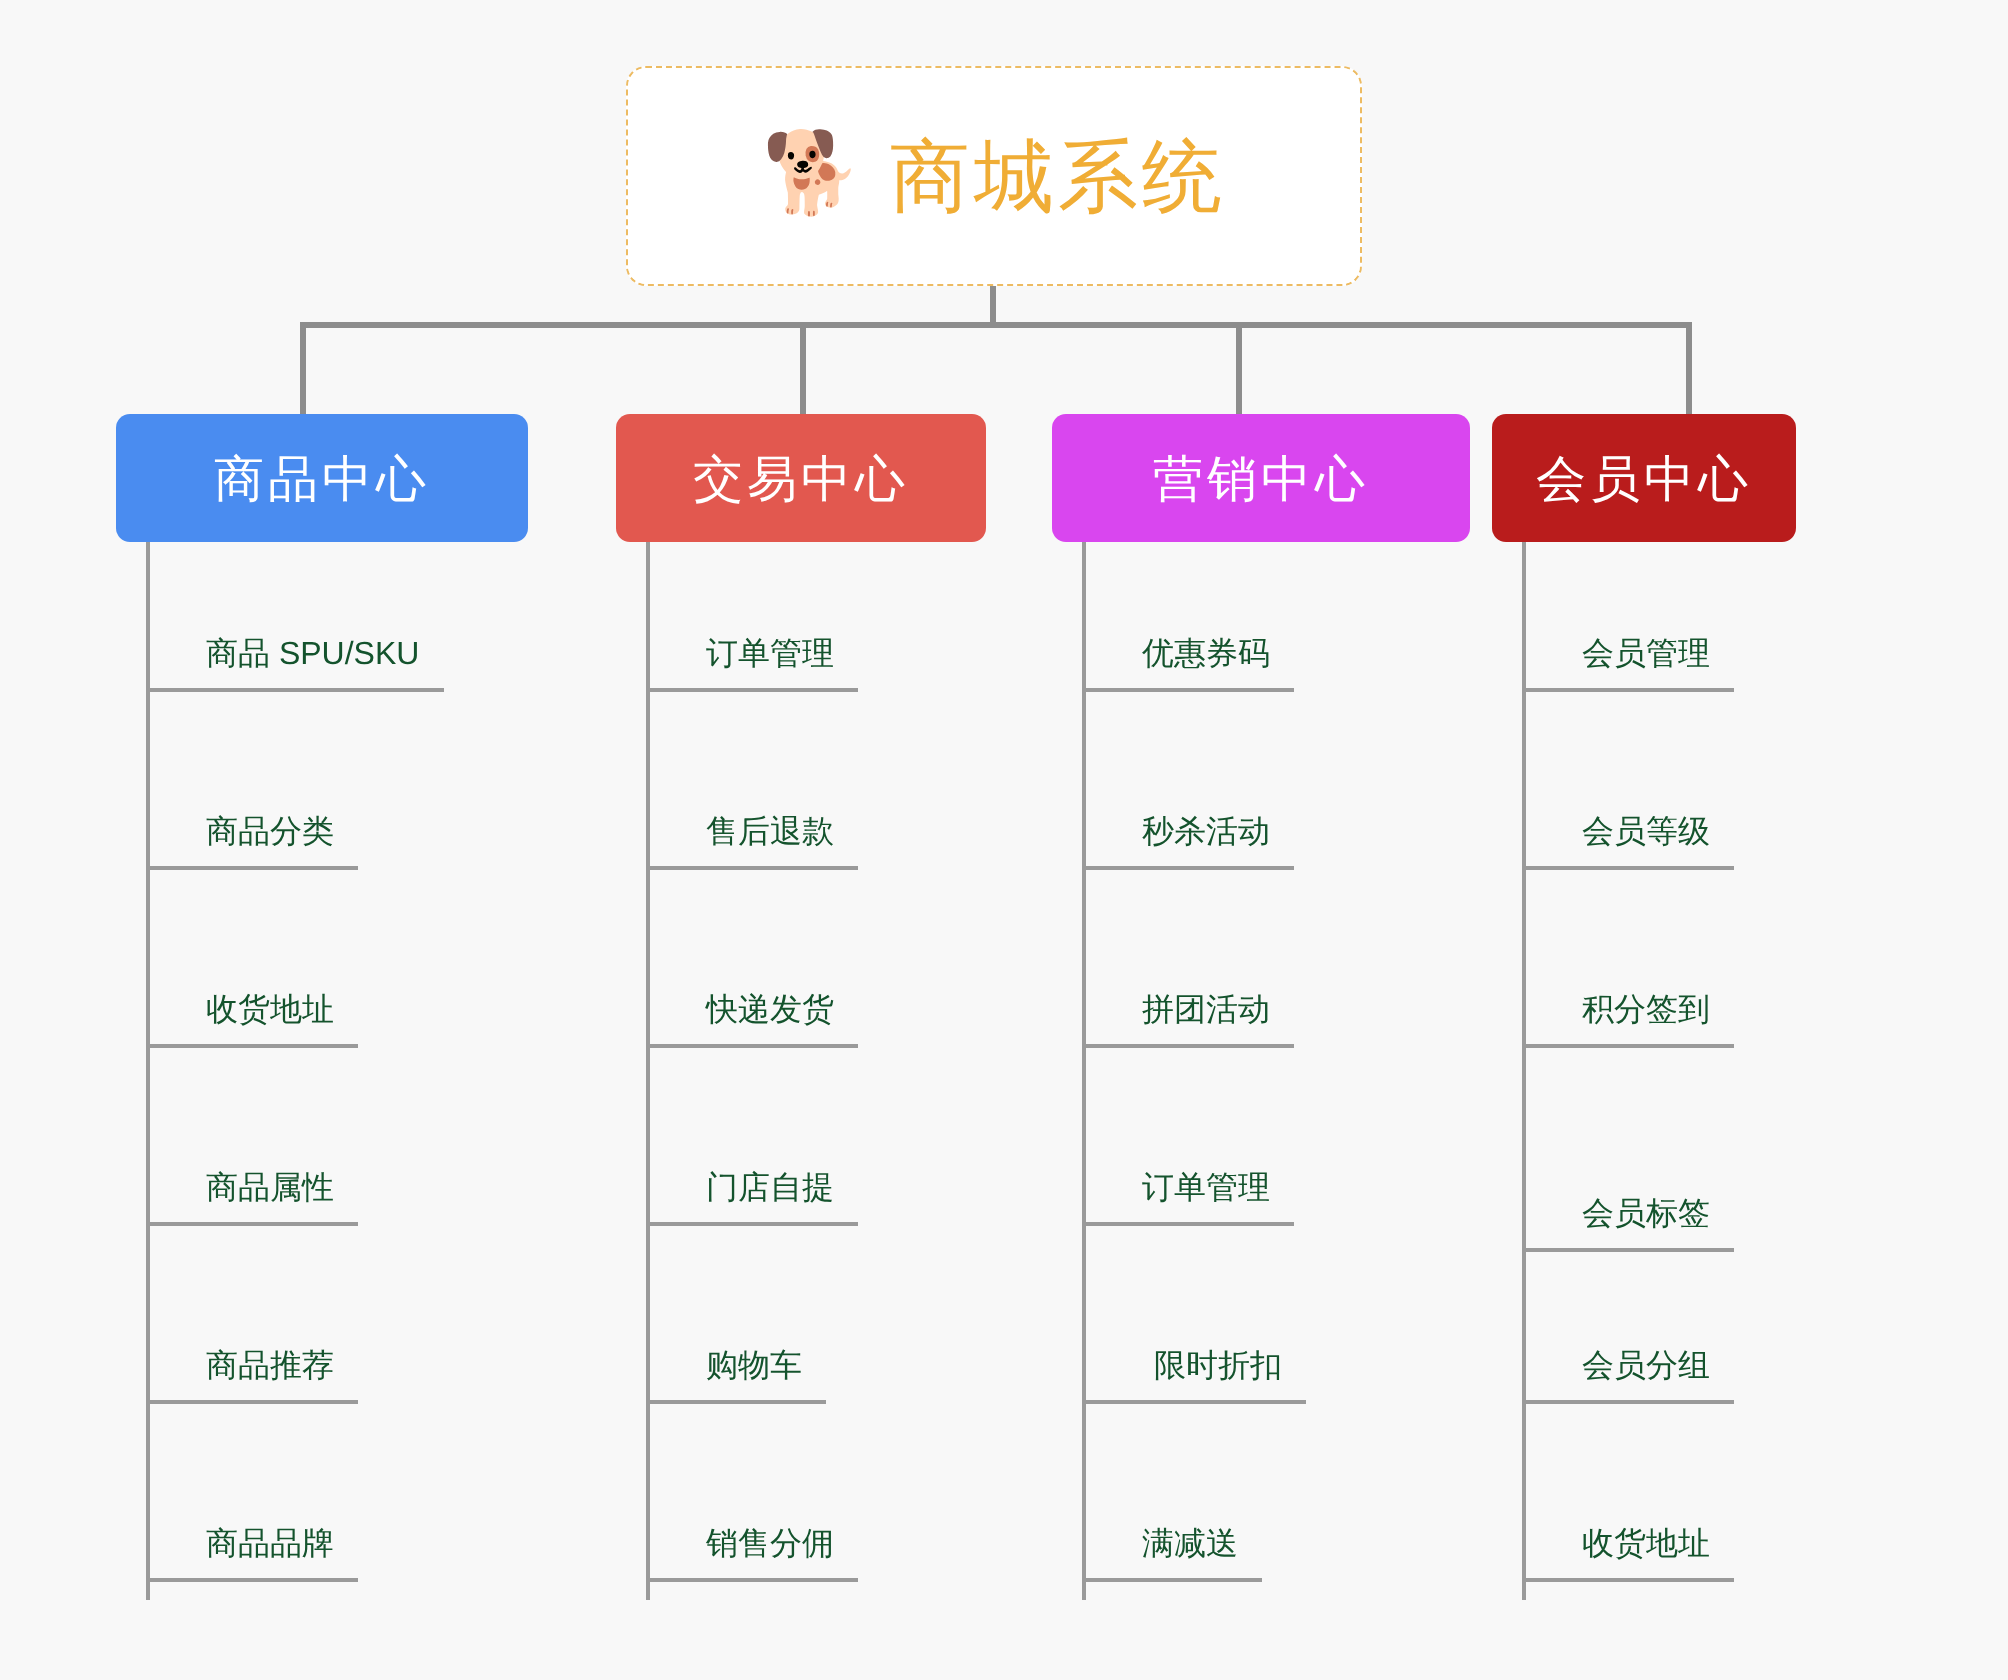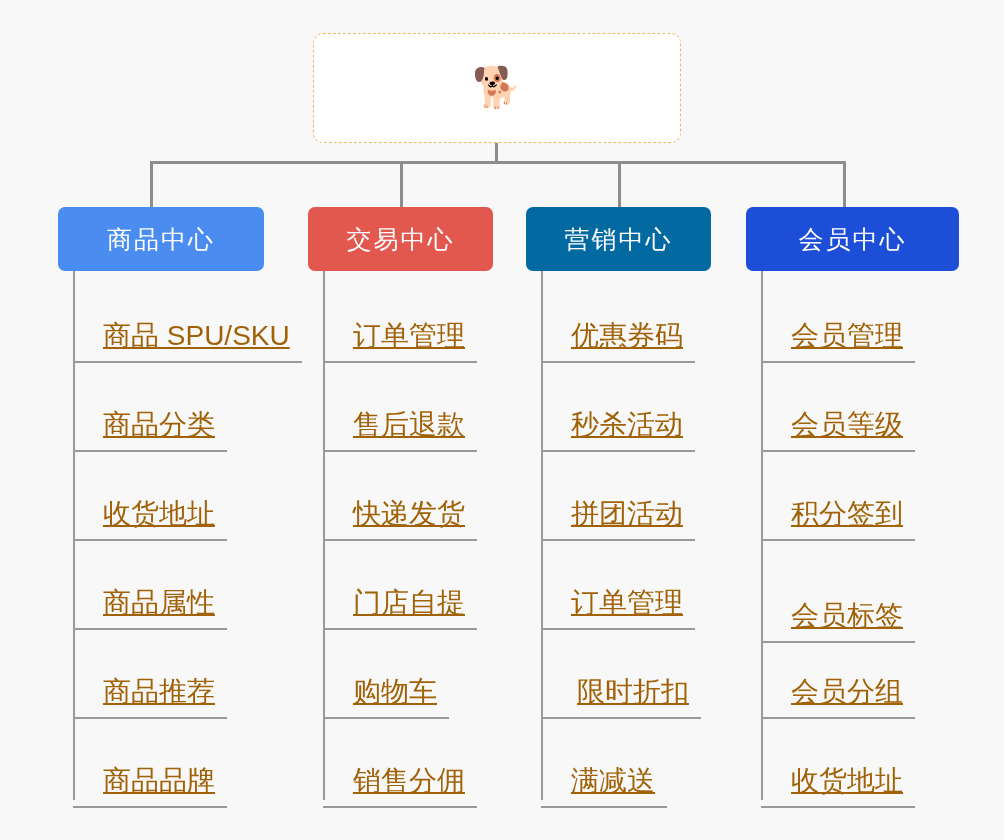--- a/index.html
+++ b/index.html
@@ -83,33 +83,33 @@
     top: 64px;
     width: 2px;
     background: #9a9a9a;
   }
   .leaf {
     position: absolute;
     left: 15px;
     box-sizing: border-box;
     border-bottom: 2px solid #9a9a9a;
     padding: 0 12px 6px 30px;
-    color: #a16207;
-    font-size: 28px;
+    color: #14532d;
+    font-size: 16px;
     white-space: nowrap;
-    text-decoration: underline;
   }
 </style>
 </head>
 <body style="background: rgb(248, 248, 248);">
 
 <div id="chart">
 
   <div class="root-node" style="border-color: rgb(237, 187, 98); border-style: dashed;">
     <span class="root-emoji">🐕</span>
+    <span class="root-title" style="color: rgb(240, 173, 53);">商城系统</span>
   </div>
 
   <div class="conn conn-v" style="left: 495px; top: 143px; height: 21px; background: rgb(141, 141, 141);"></div>
   <div class="conn conn-h" style="left: 150px; top: 161px; width: 696px; background: rgb(141, 141, 141);"></div>
   <div class="conn conn-v" style="left: 150px; top: 161px; height: 46px; background: rgb(141, 141, 141);"></div>
   <div class="conn conn-v" style="left: 400px; top: 161px; height: 46px; background: rgb(141, 141, 141);"></div>
   <div class="conn conn-v" style="left: 618px; top: 161px; height: 46px; background: rgb(141, 141, 141);"></div>
   <div class="conn conn-v" style="left: 843px; top: 161px; height: 46px; background: rgb(141, 141, 141);"></div>
 
   <div class="col" style="left:58px; width:230px;">
@@ -132,34 +132,34 @@
     <div class="col-trunk" style="height:529px;"></div>
     <div class="leaf" style="top:110px;"><span>订单管理</span></div>
     <div class="leaf" style="top:199px;"><span>售后退款</span></div>
     <div class="leaf" style="top:288px;"><span>快递发货</span></div>
     <div class="leaf" style="top:377px;"><span>门店自提</span></div>
     <div class="leaf" style="top:466px;"><span>购物车</span></div>
     <div class="leaf" style="top:555px;"><span>销售分佣</span></div>
   </div>
 
   <div class="col" style="left:526px; width:230px;">
-    <div class="col-head" style="width: 185px; background: #0369a1;">
+    <div class="col-head" style="width: 209px; background: #d946ef;">
       <span>营销中心</span>
     </div>
     <div class="col-trunk" style="height:529px;"></div>
     <div class="leaf" style="top:110px;"><span>优惠券码</span></div>
     <div class="leaf" style="top:199px;"><span>秒杀活动</span></div>
     <div class="leaf" style="top:288px;"><span>拼团活动</span></div>
     <div class="leaf" style="top:377px;"><span>订单管理</span></div>
     <div class="leaf" style="top:466px;padding-left:36px;"><span>限时折扣</span></div>
     <div class="leaf" style="top:555px;"><span>满减送</span></div>
   </div>
 
   <div class="col" style="left:746px; width:230px;">
-    <div class="col-head" style="width: 213px; background: #1d4ed8;">
+    <div class="col-head" style="width: 152px; background: #b91c1c;">
       <span>会员中心</span>
     </div>
     <div class="col-trunk" style="height:529px;"></div>
     <div class="leaf" style="top:110px;"><span>会员管理</span></div>
     <div class="leaf" style="top:199px;"><span>会员等级</span></div>
     <div class="leaf" style="top:288px;"><span>积分签到</span></div>
     <div class="leaf" style="top:390px;"><span>会员标签</span></div>
     <div class="leaf" style="top:466px;text-align:center;"><span>会员分组</span></div>
     <div class="leaf" style="top:555px;"><span>收货地址</span></div>
   </div>

